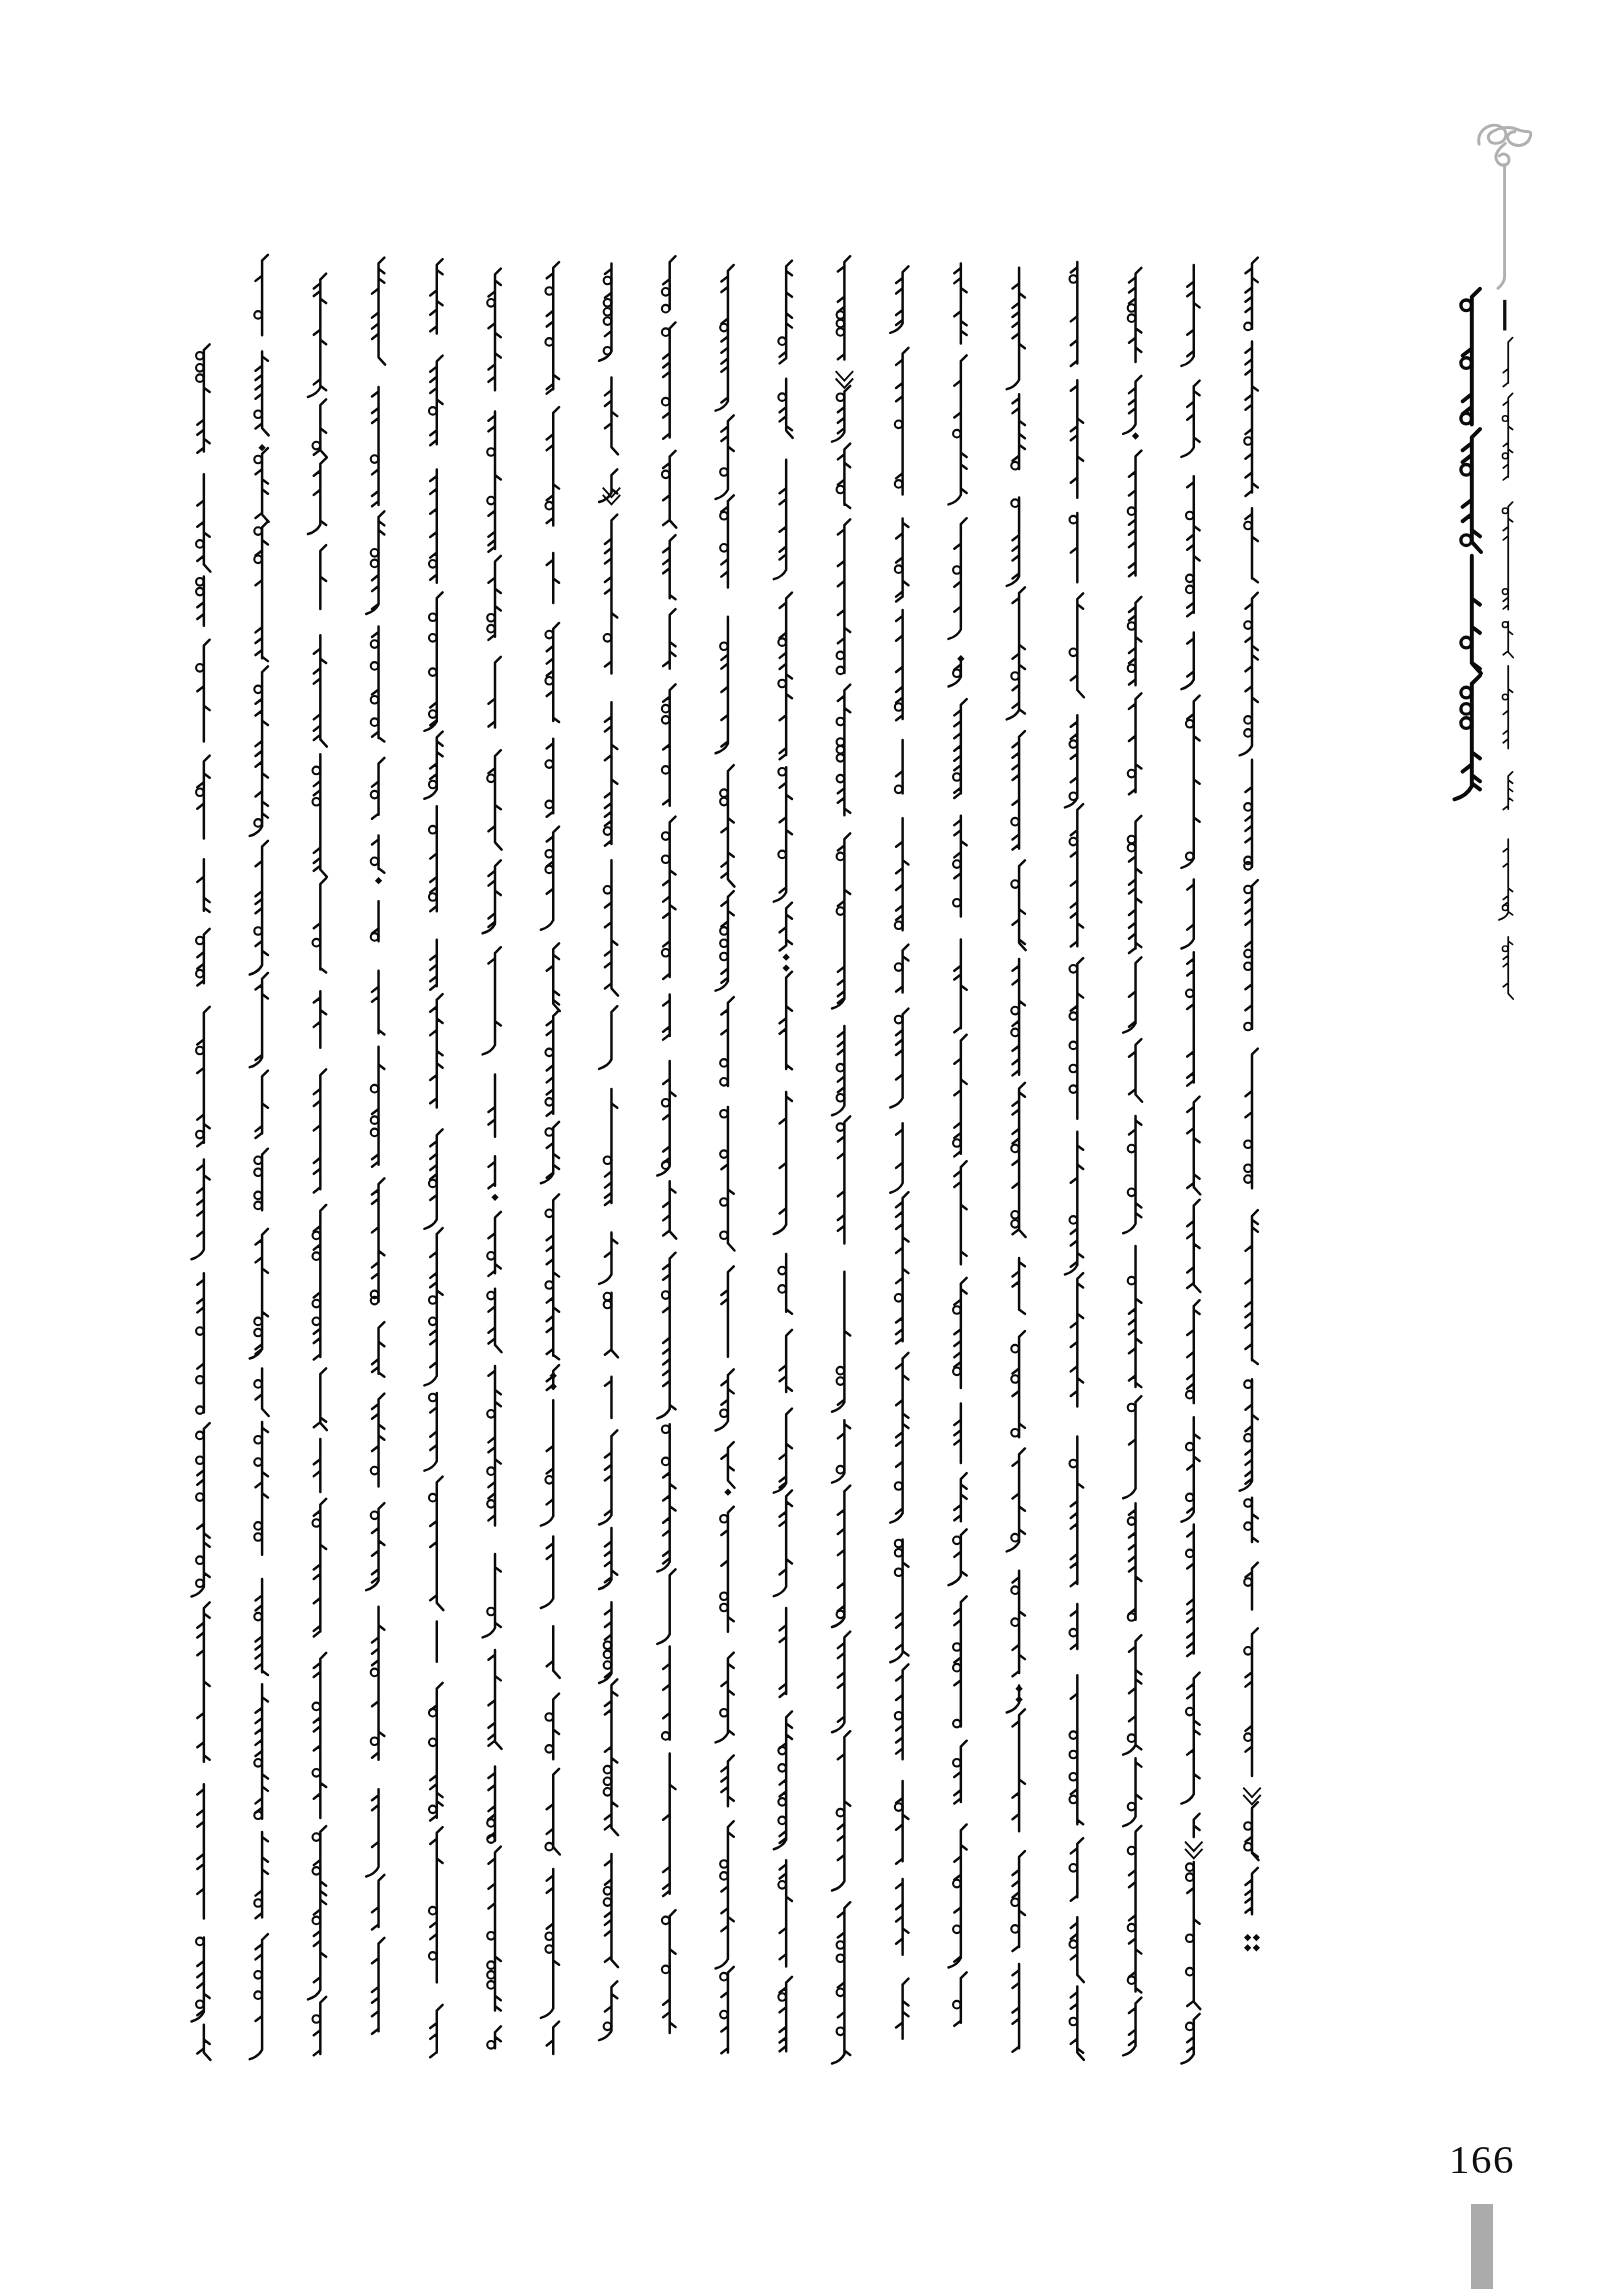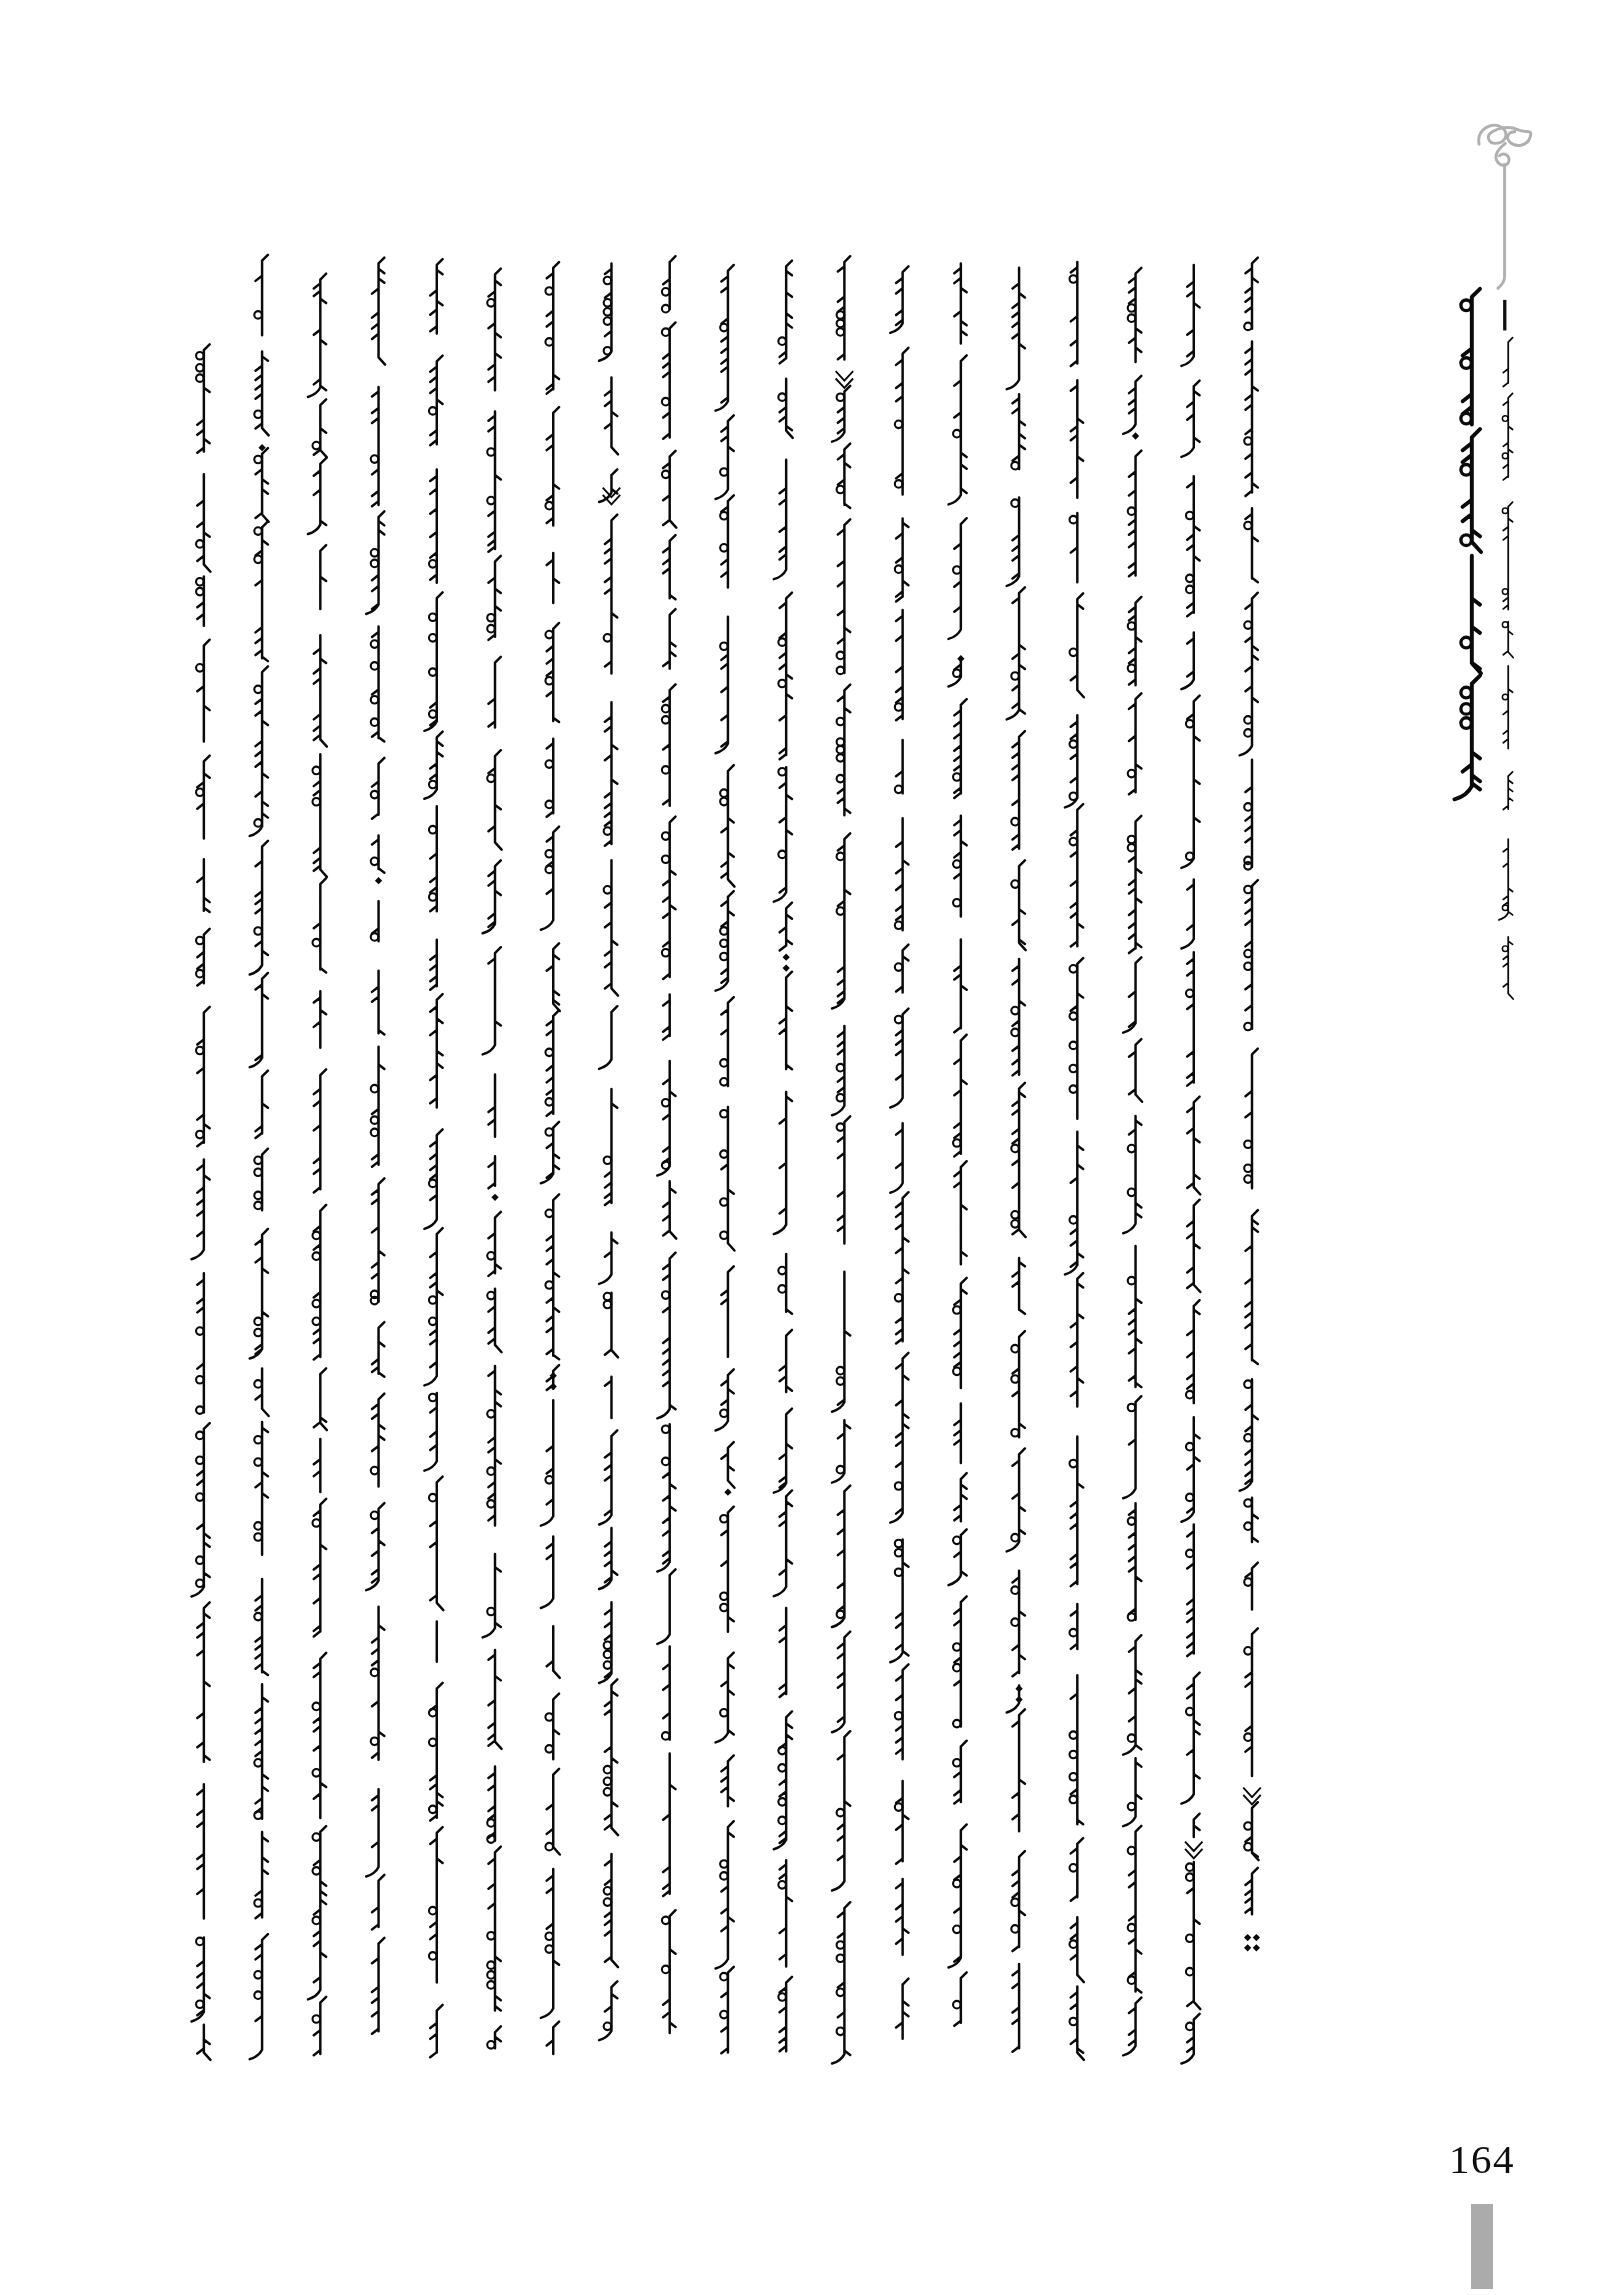--- a/index.html
+++ b/index.html
@@ -831,17 +831,17 @@
           <path d="M 1720 2574.195598977618 l 8.0 -8.0 M 1720 2574.195598977618 M 1720 2582.6 l -9.0 7.0 M 1720 2582.6 M 1720 2574.2 L 1720 2590.9 M 1720 2596.2 l -9.0 7.0 M 1720 2596.2 M 1720 2590.9 L 1720 2601.4 M 1720 2606.8 l -9.0 7.0 M 1720 2606.8 M 1720 2601.4 L 1720 2612.2 M 1720 2620.6 l -9.0 7.0 M 1720 2620.6 M 1720 2612.2 L 1720 2629.1 M 1720 2629.1 L 1720 2630.0 " fill="none" stroke="#0a0a0a" stroke-width="3.4" stroke-linecap="round" stroke-linejoin="round"></path>
           <path d="M 1708 2456 l 12 13 l 12 -13 M 1708 2466 l 12 13 l 12 -13" fill="none" stroke="#0a0a0a" stroke-width="2.6" stroke-linejoin="miter"></path>
           <path d="M 1714 2657 l 5 5 l -5 5 l -5 -5 z" fill="#0a0a0a"></path>
           <path d="M 1726 2657 l 5 5 l -5 5 l -5 -5 z" fill="#0a0a0a"></path>
           <path d="M 1714 2671 l 5 5 l -5 5 l -5 -5 z" fill="#0a0a0a"></path>
           <path d="M 1726 2671 l 5 5 l -5 5 l -5 -5 z" fill="#0a0a0a"></path>
         </g>
       </g>
   </svg>
 
-  <div class="page-number">164</div>
+  <div class="page-number">166</div>
 
   <div class="binding-mark" style="background: rgb(171, 171, 171);"></div>
 </div>
 
 
 </body></html>

